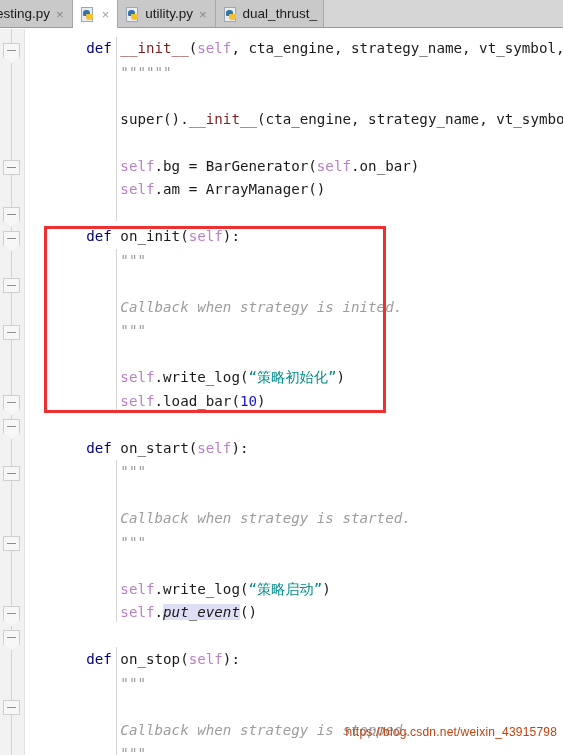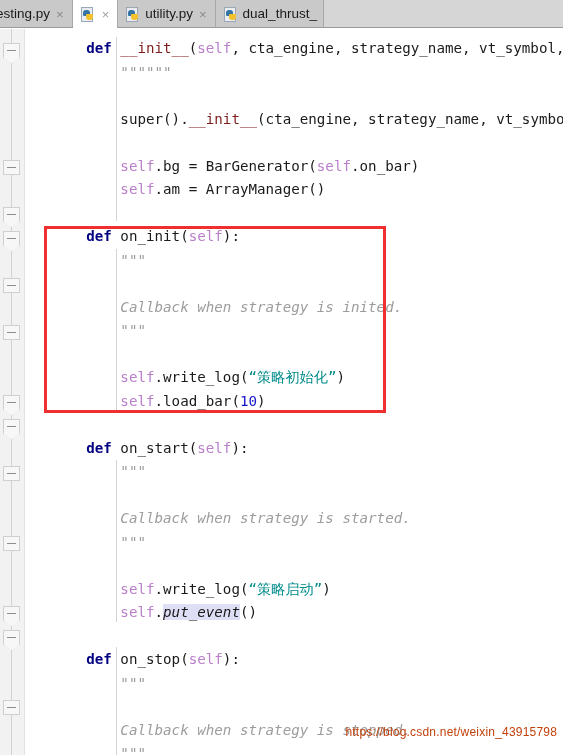--- a/index.html
+++ b/index.html
@@ -179,21 +179,21 @@
   }
 
   
   .guide {
     position: absolute;
     width: 1px;
     background: #d4d4d4;
   }
 
   
-  .kw   { color: #000080; font-weight: bold; text-align: right; }
+  .kw   { color: #000080; font-weight: normal; text-align: right; }
   .fn   { color: #7f1d1d; }
   .slf  { color: #b97fc9; }
   .pln  { color: #1a1a1a; }
   .str  { color: #008b8b; text-align: center; }
   .num  { color: #1414cc; }
   .doc2 { color: #9d9d9d; font-style: italic; }
   .punct{ color: #1a1a1a; }
   .hl   { background: #dedef5; font-style: italic; }
 
   

